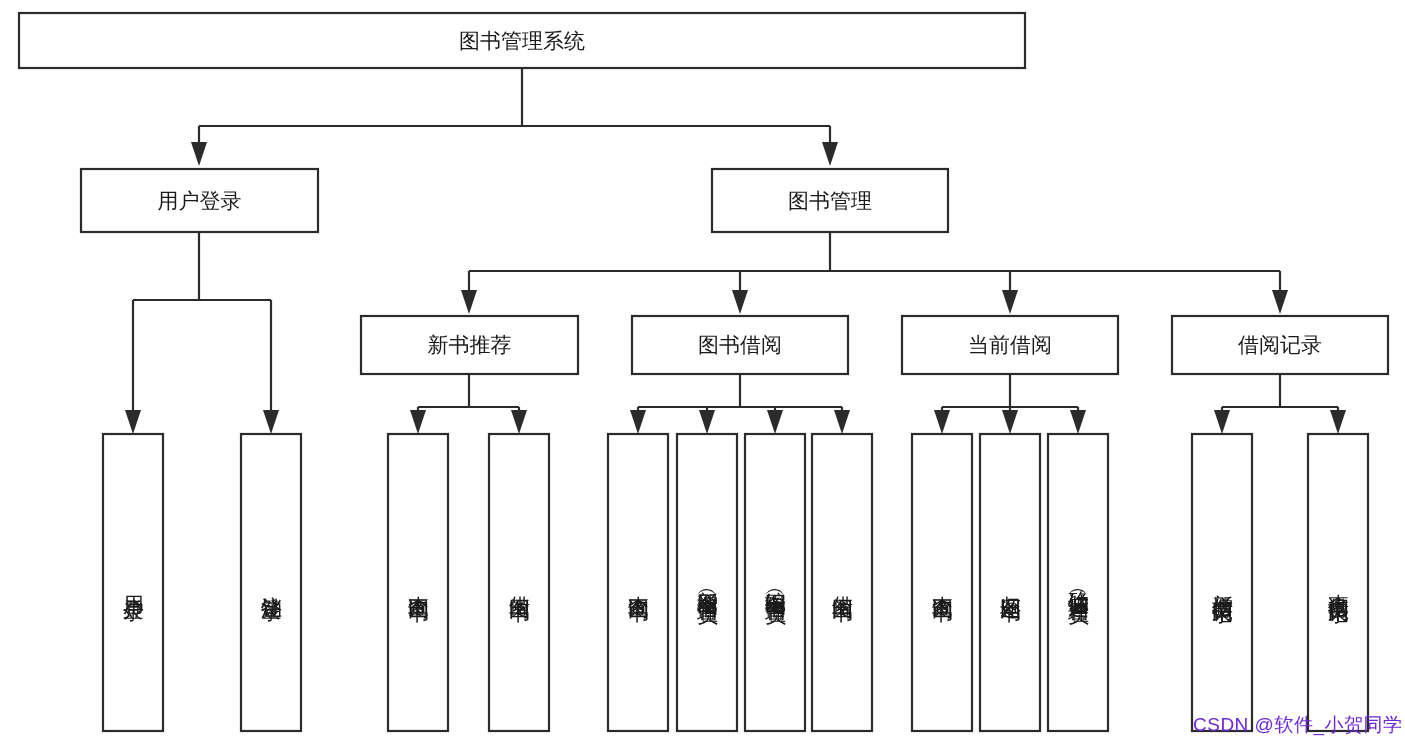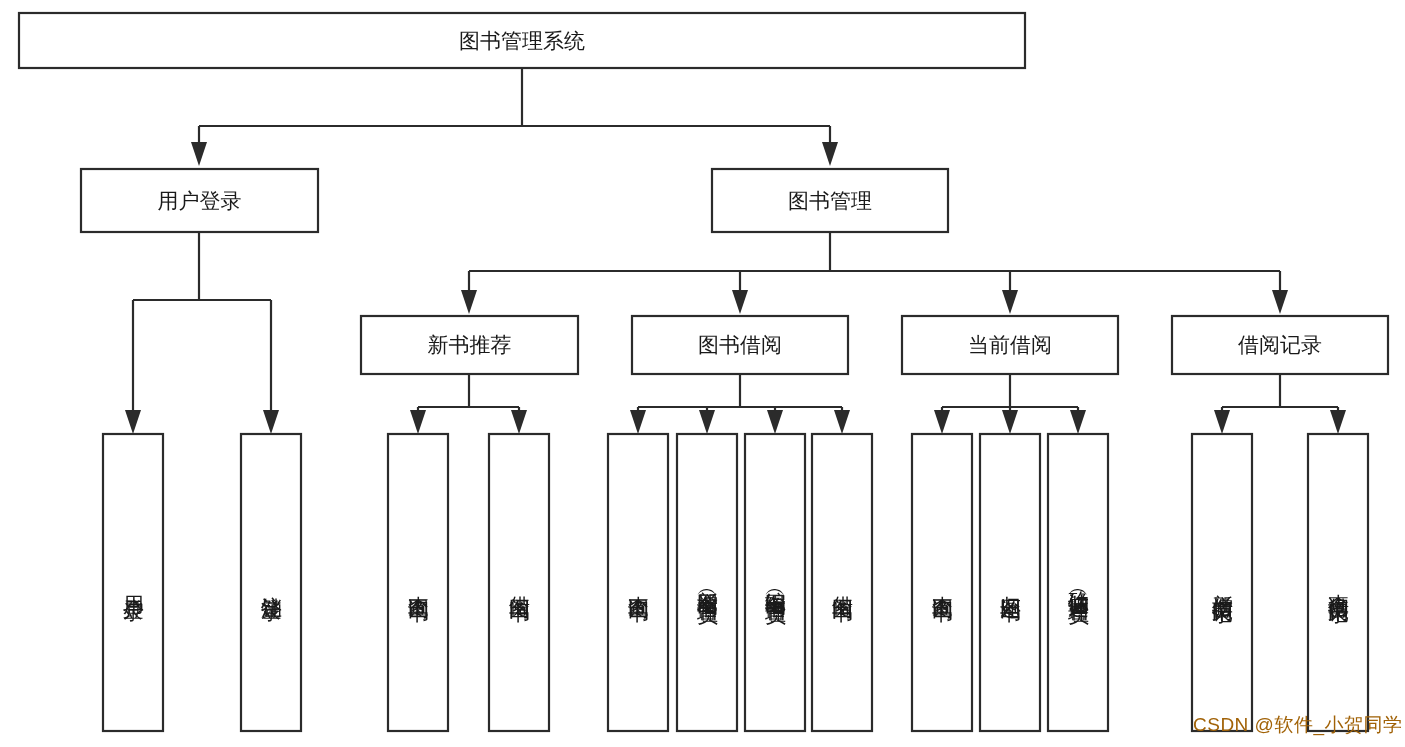--- a/index.html
+++ b/index.html
@@ -63,21 +63,21 @@
     color: #1a1a1a;
     letter-spacing: 2px;
     white-space: nowrap;
     pointer-events: none;
     user-select: none;
   }
   .watermark {
     position: absolute;
     font-family: "Liberation Sans", "DejaVu Sans", sans-serif;
     font-size: 19px;
-    color: #a16207;
+    color: #6d28d9;
     white-space: nowrap;
     letter-spacing: 0.5px;
   }
 </style>
 </head>
 <body>
 
 <div id="diagram-root">
 
   <svg class="diagram-canvas" viewBox="0 0 1405 747" xmlns="http://www.w3.org/2000/svg">

